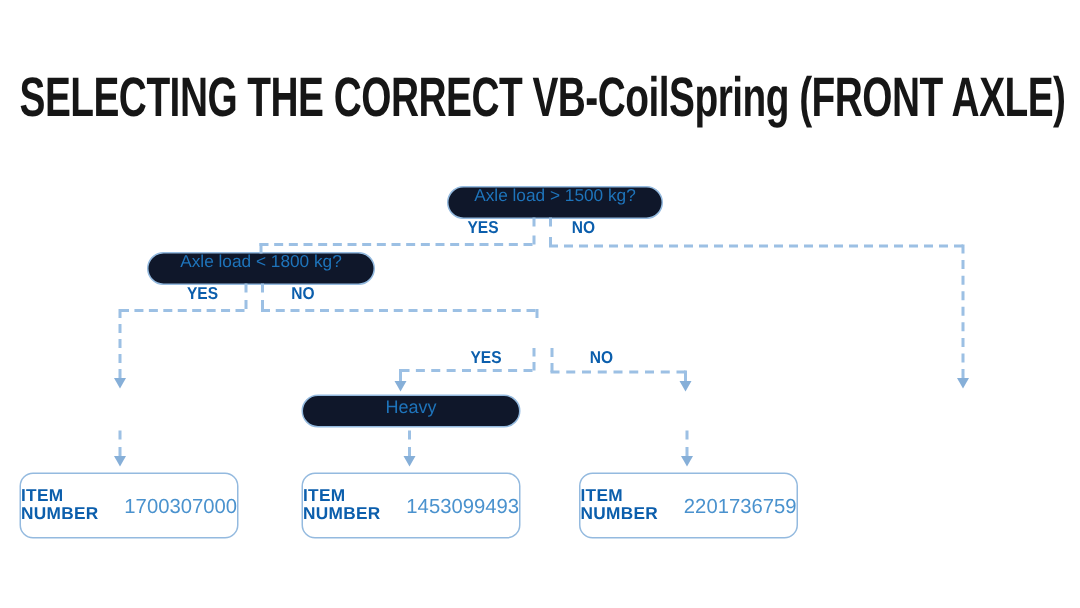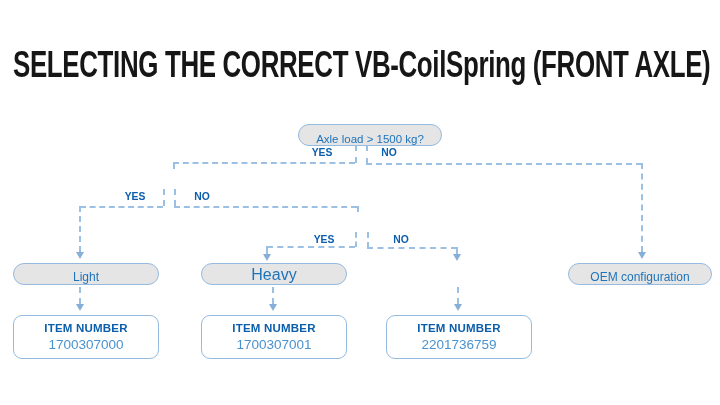--- a/index.html
+++ b/index.html
@@ -6,26 +6,26 @@
   #stage{
     position:relative;width:720px;height:405px;background:#ffffff;overflow:hidden;
     font-family:"Liberation Sans", sans-serif;
   }
   .title{
     position:absolute;left:13px;top:44px;width:700px;height:42px;
     font-size:37px;font-weight:bold;color:#161616;white-space:nowrap;
     letter-spacing:-0.5px;transform:scaleX(0.70);transform-origin:left center;
   }
   .pill{
-    position:absolute;display:flex;align-items:flex-end;justify-content:center;
-    border:1.5px solid #94BADF;border-radius:11px;background:#e5e5e5;
+    position:absolute;display:flex;align-items:flex-start;justify-content:center;
+    border:1.5px solid #94BADF;border-radius:11px;background:#0f172a;
     color:#1E74BB;font-size:11.5px;white-space:nowrap;
   }
   .itembox{
-    position:absolute;display:flex;flex-direction:column;align-items:center;justify-content:center;
+    position:absolute;display:flex;flex-direction:row;align-items:center;
     border:1.5px solid #94BADF;border-radius:9px;background:#ffffff;gap:3px;
   }
   .itembox .ilabel{color:#0B5EAC;font-weight:bold;font-size:11.5px;letter-spacing:0.2px;}
   .itembox .inum{color:#4A92CE;font-size:13.5px;}
   .yn{
     position:absolute;color:#0B5EAC;font-weight:bold;font-size:11.5px;
     transform:translateX(-50%) scaleX(0.9);white-space:nowrap;
   }
   .vline{position:absolute;width:0;border-left:2px dashed #9CC0E4;}
   .hline{position:absolute;height:0;border-top:2px dashed #9CC0E4;}
@@ -41,20 +41,23 @@
 <div id="stage">
 
   <div class="title">SELECTING THE CORRECT VB-CoilSpring (FRONT AXLE)</div>
 
   <div class="pill" style="left:298px;top:124px;width:142px;height:20px;">
     <span>Axle load &gt; 1500 kg?</span>
   </div>
   <div class="yn" style="left:322px;top:146px;">YES</div>
   <div class="yn" style="left:389px;top:146px;">NO</div>
 
+  <div class="pill" style="left:98px;top:168px;width:150px;height:20px;">
+    <span>Axle load &lt; 1800 kg?</span>
+  </div>
   <div class="yn" style="left:135px;top:190px;">YES</div>
   <div class="yn" style="left:202px;top:190px;">NO</div>
 
   <div class="yn" style="left:324px;top:233px;">YES</div>
   <div class="yn" style="left:401px;top:233px;">NO</div>
 
   <div class="vline" style="left:355px;top:145px;height:18px;"></div>
   <div class="vline" style="left:366px;top:145px;height:19px;"></div>
   <div class="hline" style="left:173px;top:162px;width:182px;"></div>
   <div class="vline" style="left:173px;top:162px;height:7px;"></div>
@@ -72,43 +75,37 @@
 
   <div class="vline" style="left:355px;top:232px;height:15px;"></div>
   <div class="vline" style="left:367px;top:232px;height:16px;"></div>
   <div class="hline" style="left:267px;top:246px;width:88px;"></div>
   <div class="vline" style="left:266px;top:246px;height:8px;"></div>
   <div class="arrow" style="left:262.5px;top:254px;"></div>
   <div class="hline" style="left:367px;top:247px;width:90px;"></div>
   <div class="vline" style="left:456px;top:247px;height:7px;"></div>
   <div class="arrow" style="left:452.5px;top:254px;"></div>
 
-  <div class="pill" style="left:13px;top:263px;width:144px;height:20px;font-size:12px;">
-    <span>Light</span>
-  </div>
-  <div class="pill" style="left:201px;top:263px;width:144px;height:20px;font-size:16px;">
+  <div class="pill" style="left:201px;top:263px;width:144px;height:20px;font-size:12px;">
     <span>Heavy</span>
-  </div>
-  <div class="pill" style="left:568px;top:263px;width:142px;height:20px;font-size:12px;">
-    <span>OEM configuration</span>
   </div>
 
   <div class="vline" style="left:79px;top:287px;height:17px;"></div>
   <div class="arrow" style="left:75.5px;top:304px;"></div>
   <div class="vline" style="left:272px;top:287px;height:17px;"></div>
   <div class="arrow" style="left:268.5px;top:304px;"></div>
   <div class="vline" style="left:457px;top:287px;height:17px;"></div>
   <div class="arrow" style="left:453.5px;top:304px;"></div>
 
   <div class="itembox" style="left:13px;top:315px;width:144px;height:42px;">
     <div class="ilabel">ITEM NUMBER</div>
     <div class="inum">1700307000</div>
   </div>
   <div class="itembox" style="left:201px;top:315px;width:144px;height:42px;">
     <div class="ilabel">ITEM NUMBER</div>
-    <div class="inum">1700307001</div>
+    <div class="inum">1453099493</div>
   </div>
   <div class="itembox" style="left:386px;top:315px;width:144px;height:42px;">
     <div class="ilabel">ITEM NUMBER</div>
     <div class="inum">2201736759</div>
   </div>
 
 </div>
 
 </body></html>

